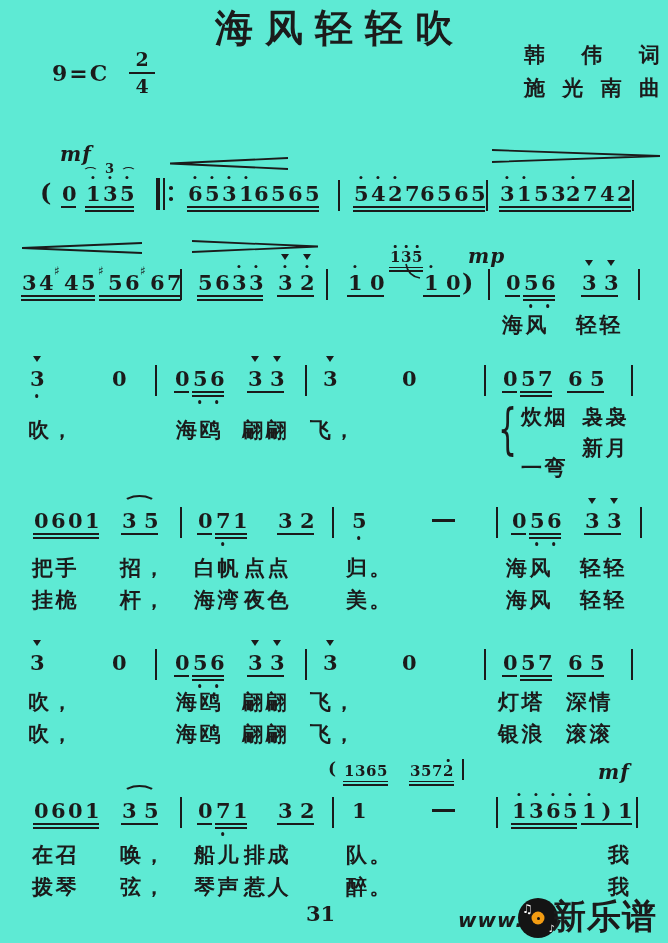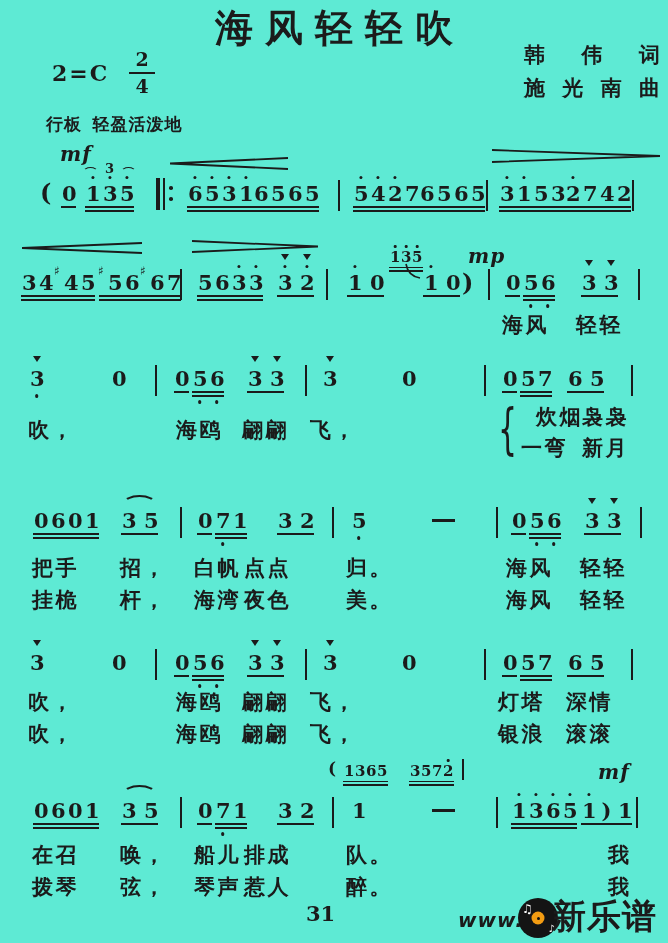--- a/index.html
+++ b/index.html
@@ -59,40 +59,39 @@
   .disc .core:after{content:"";position:absolute;left:50%;top:50%;width:3px;height:3px;border-radius:50%;background:#141414;transform:translate(-50%,-50%);}
   .disc .n1{position:absolute;left:4px;top:5px;color:#fff;font:12px/1 "DejaVu Sans",sans-serif;}
   .disc .n2{position:absolute;right:3px;bottom:4px;color:#fff;font:10px/1 "DejaVu Sans",sans-serif;}
   .wmname{position:absolute;left:552px;top:896px;font:900 34px/1.2 "Liberation Sans",sans-serif;letter-spacing:1px;}
 </style>
 </head>
 <body>
 
 <div id="page">
   <div class="title">海风轻轻吹</div>
-  <div class="keysig">2=C</div>
+  <div class="keysig">9=C</div>
   <div class="tsig">
     <div>2</div>
     <div class="frbar"></div>
     <div>4</div>
   </div>
   <div class="authors">
     <div class="arow" id="lyricist-row">
         <span>韩</span>
         <span>伟</span>
         <span>词</span>
       </div>
     <div class="arow" id="composer-row">
         <span>施</span>
         <span>光</span>
         <span>南</span>
         <span>曲</span>
       </div>
   </div>
-  <div class="tempo">行板  轻盈活泼地</div>
 
   <div id="score">
       <div class="dyn" style="left: 60px; top: 144px;">mf</div>
       <div class="hp" style="left: 170px; top: 156px;"><svg width="118" height="13">
           <polyline points="118,1 0,6.5 118,12" fill="none" stroke="#1b1b1b" stroke-width="1.8"></polyline>
         </svg></div>
       <div class="hp" style="left: 492px; top: 149px;"><svg width="168" height="14">
           <polyline points="0,1 168,7 0,13" fill="none" stroke="#1b1b1b" stroke-width="1.8"></polyline>
         </svg></div>
       <div class="ptx" style="left: 40px; top: 181px;">(</div>
@@ -342,23 +341,23 @@
           <span class="cell"><b class="num">5</b></span>
         </div>
         <div class="ul"></div>
       </div>
       <div class="sbar" style="left: 631px; top: 365px; height: 31px;"></div>
       <div class="lyr" style="left: 28px; top: 418px;">吹，</div>
       <div class="lyr" style="left: 176px; top: 418px;">海鸥</div>
       <div class="lyr" style="left: 242px; top: 418px;">翩翩</div>
       <div class="lyr" style="left: 310px; top: 418px;">飞，</div>
       <div class="brace" style="left: 498px; top: 402px;">{</div>
-      <div class="lyr" style="left: 536px; top: 405px;">炊烟</div>
+      <div class="lyr" style="left: 521px; top: 405px;">炊烟</div>
       <div class="lyr" style="left: 582px; top: 405px;">袅袅</div>
-      <div class="lyr" style="left: 521px; top: 436px;">一弯</div>
+      <div class="lyr" style="left: 521px; top: 456px;">一弯</div>
       <div class="lyr" style="left: 582px; top: 436px;">新月</div>
       <div class="grp u2" style="left: 34px; top: 510px;">
         <div class="nrow" style="column-gap: 4px;">
           <span class="cell"><b class="num">0</b></span>
           <span class="cell"><b class="num">6</b></span>
           <span class="cell"><b class="num">0</b></span>
           <span class="cell"><b class="num">1</b></span>
         </div>
         <div class="ul"></div>
         <div class="ul ul2"></div>

